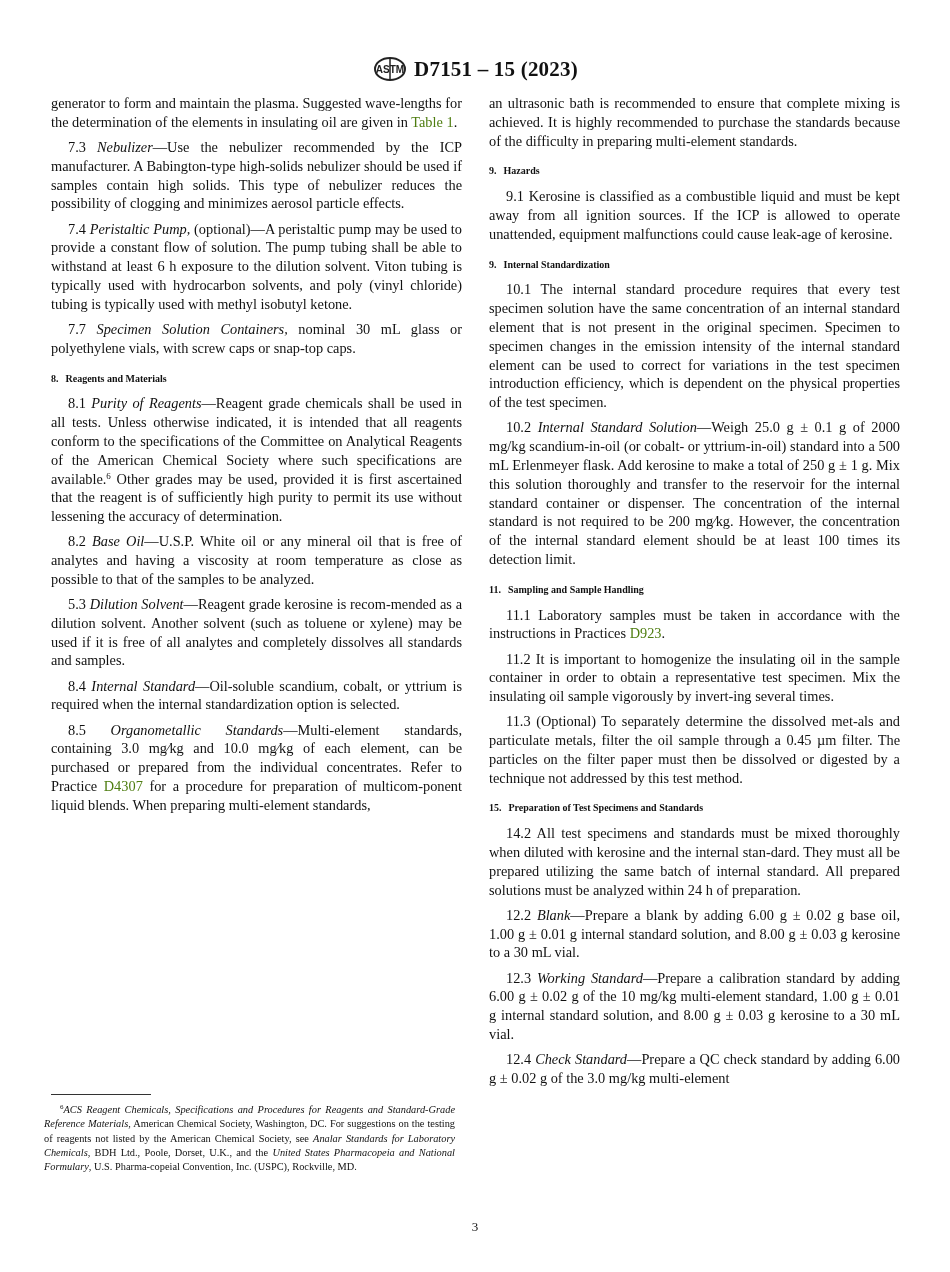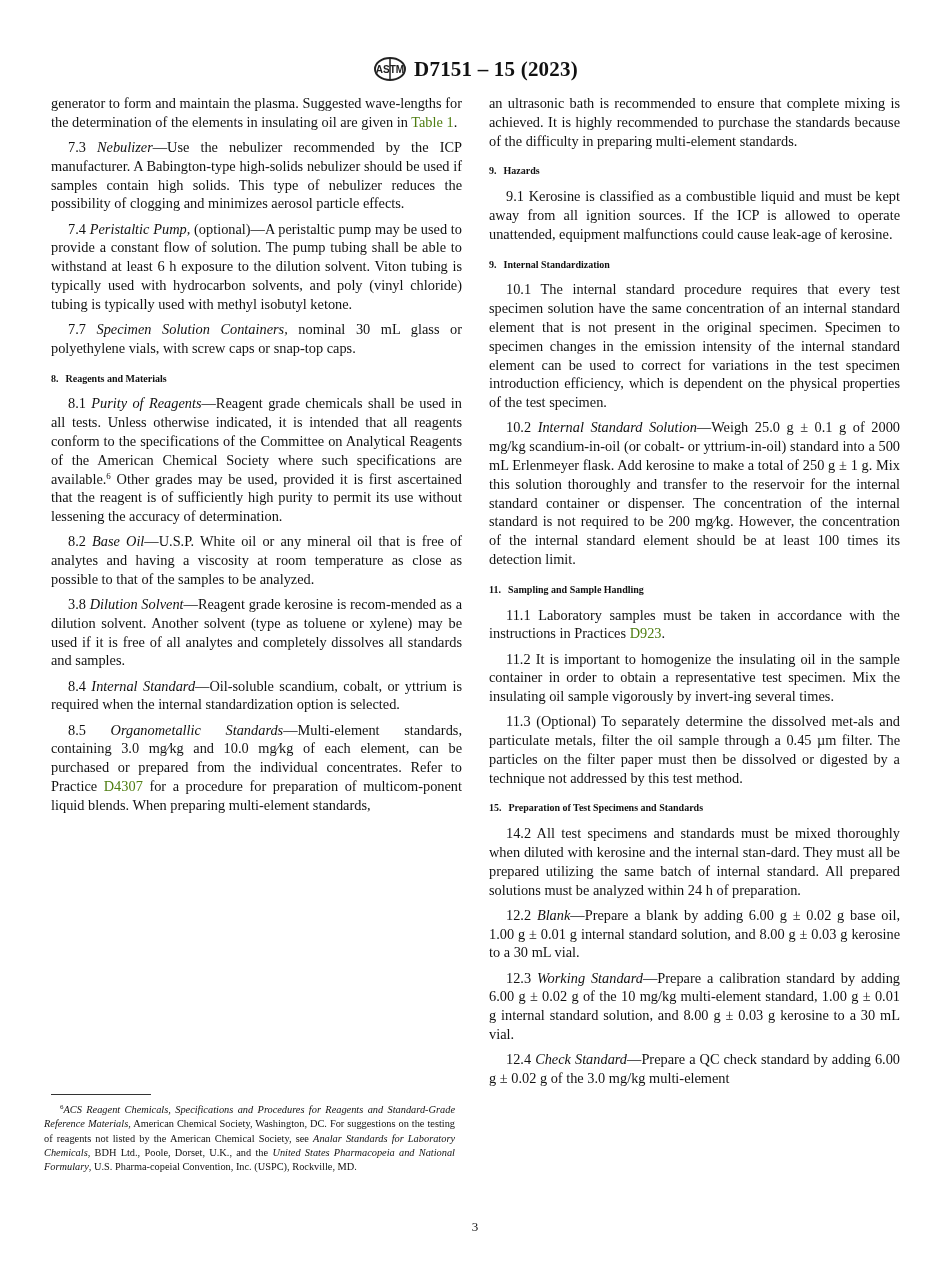--- a/index.html
+++ b/index.html
@@ -49,21 +49,21 @@
 
 
   <p class="ind"><span>7.7</span> <i>Specimen Solution Containers,</i><span> nominal 30 mL glass or polyethylene vials, with screw caps or snap-top caps.</span></p>
 
   <h2><span class="num">8.</span><span>Reagents and Materials</span></h2>
 
   <p class="ind"><span>8.1</span> <i>Purity of Reagents</i><span>—Reagent grade chemicals shall be used in all tests. Unless otherwise indicated, it is intended that all reagents conform to the specifications of the Committee on Analytical Reagents of the American Chemical Society where such specifications are available.</span><sup>6</sup><span> Other grades may be used, provided it is first ascertained that the reagent is of sufficiently high purity to permit its use without lessening the accuracy of determination.</span></p>
 
   <p class="ind"><span>8.2</span> <i>Base Oil</i><span>—U.S.P. White oil or any mineral oil that is free of analytes and having a viscosity at room temperature as close as possible to that of the samples to be analyzed.</span></p>
 
-  <p class="ind"><span>3.8</span> <i>Dilution Solvent</i><span>—Reagent grade kerosine is recom-mended as a dilution solvent. Another solvent (type as toluene or xylene) may be used if it is free of all analytes and completely dissolves all standards and samples.</span></p>
+  <p class="ind"><span>5.3</span> <i>Dilution Solvent</i><span>—Reagent grade kerosine is recom-mended as a dilution solvent. Another solvent (such as toluene or xylene) may be used if it is free of all analytes and completely dissolves all standards and samples.</span></p>
 
   <p class="ind"><span>8.4</span> <i>Internal Standard</i><span>—Oil-soluble scandium, cobalt, or yttrium is required when the internal standardization option is selected.</span></p>
 
   <p class="ind"><span>8.5</span> <i>Organometallic Standards</i><span>—Multi-element standards, containing 3.0 mg⁄kg and 10.0 mg⁄kg of each element, can be purchased or prepared from the individual concentrates. Refer to Practice </span><a class="ref" href="#">D4307</a><span> for a procedure for preparation of multicom-ponent liquid blends. When preparing multi-element standards,</span></p>
 </div>
 
 <div class="footrule"></div>
 <div class="footnote"><sup>6</sup><i>ACS Reagent Chemicals, Specifications and Procedures for Reagents and Standard-Grade Reference Materials</i><span>, American Chemical Society, Washington, DC. For suggestions on the testing of reagents not listed by the American Chemical Society, see </span><i>Analar Standards for Laboratory Chemicals</i><span>, BDH Ltd., Poole, Dorset, U.K., and the </span><i>United States Pharmacopeia and National Formulary</i><span>, U.S. Pharma-copeial Convention, Inc. (USPC), Rockville, MD.</span></div>
 
 <div class="col col-right">

